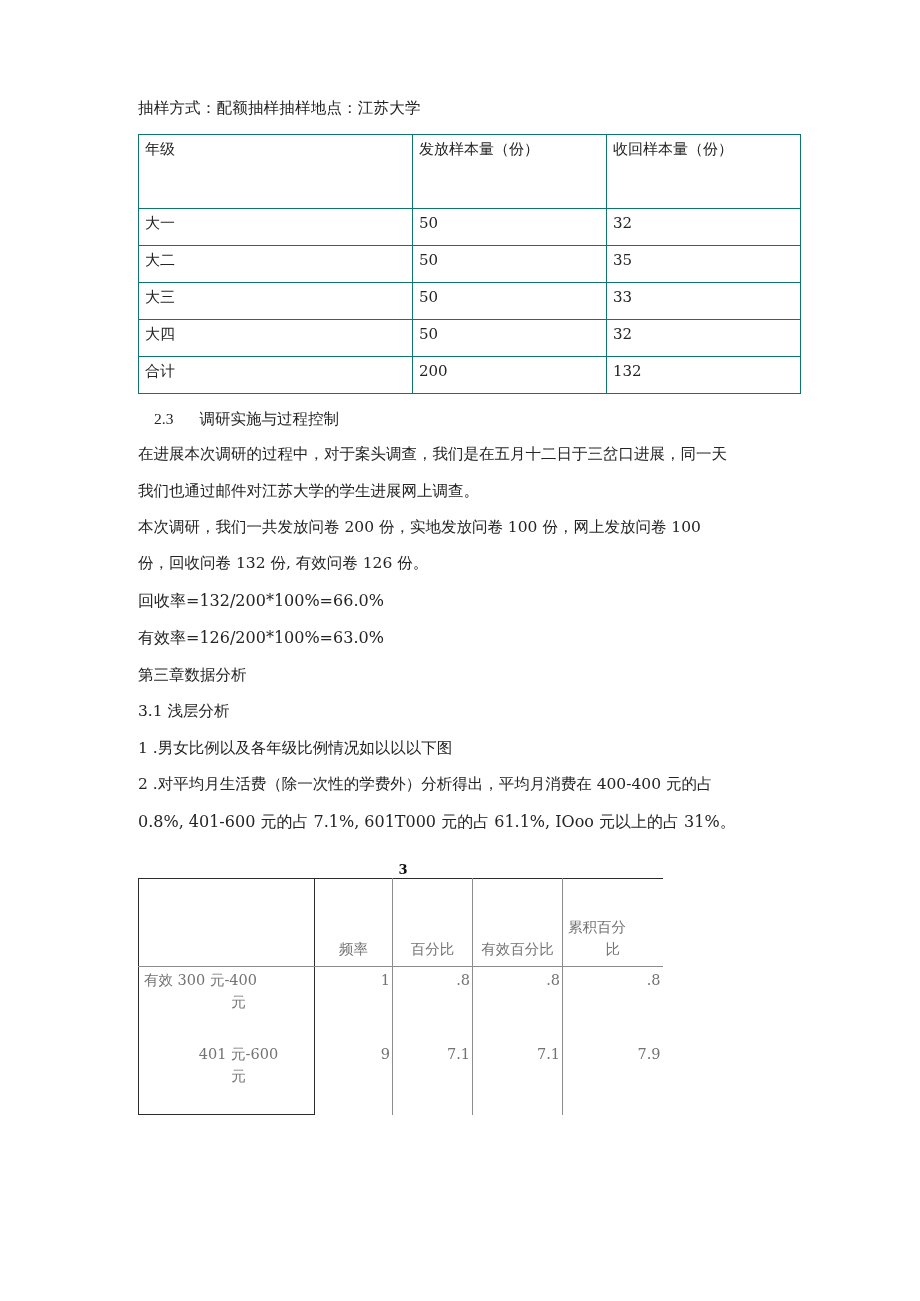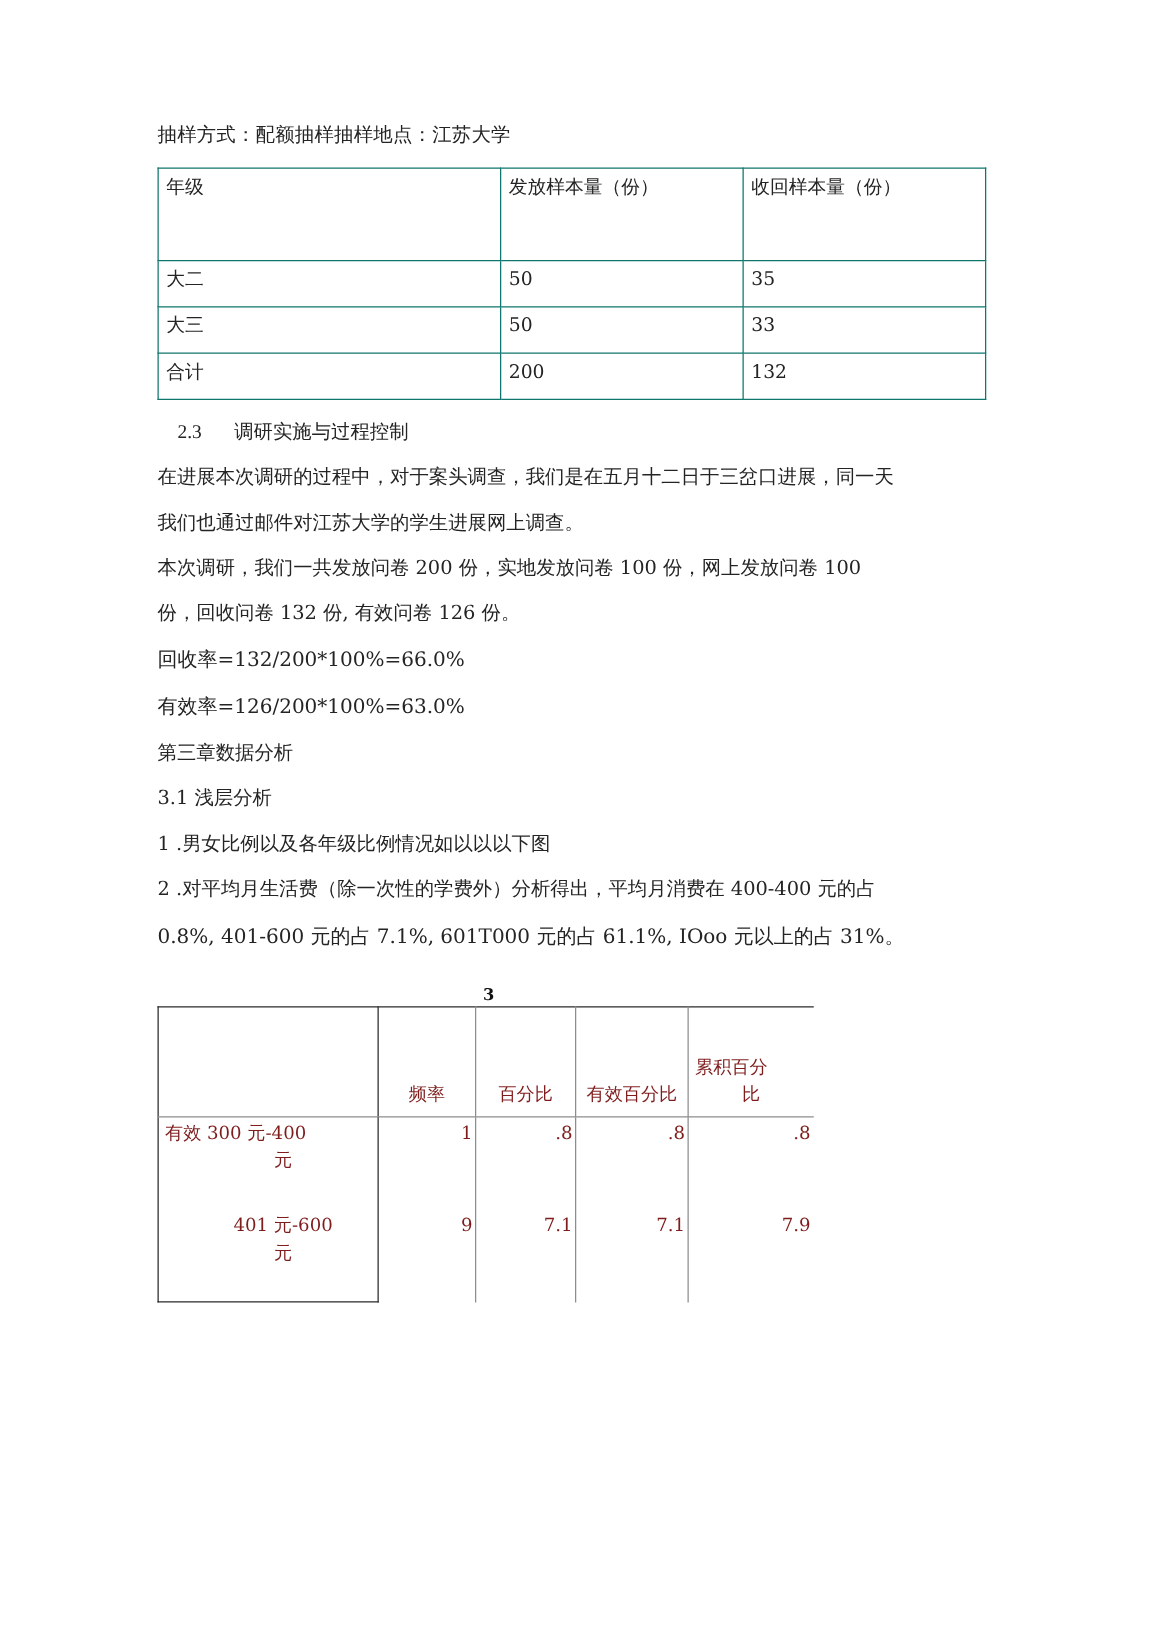--- a/index.html
+++ b/index.html
@@ -11,21 +11,21 @@
   body {
     width: 920px;
     height: 1301px;
     position: relative;
     font-family: "DejaVu Serif", "Liberation Serif", serif;
     color: #1a1a1a;
     overflow: hidden;
   }
   .page {
     position: absolute;
-    left: 0; top: 0;
+    left: 12px; top: 0;
     width: 776px;
     height: 1301px;
     padding: 0;
   }
   .content {
     position: absolute;
     left: 126px;
     top: 96px;
     width: 664px;
   }
@@ -105,21 +105,21 @@
   }
   .tbl-spss {
     border-collapse: collapse;
     table-layout: fixed;
     width: 524px;
     font-size: 14.5px;
   }
   .tbl-spss td {
     padding: 0 5px;
     vertical-align: bottom;
-    color: #7f1d1d;
+    color: #737373;
     line-height: 1.5;
   }
   .sc-label { width: 176px; }
   .sc-freq  { width: 78px;  }
   .sc-pct   { width: 80px;  }
   .sc-vpct  { width: 90px;  }
   .sc-cpct  { width: 100px; }
 
   
   .tbl-spss .sh td {
@@ -175,28 +175,38 @@
           <col class="col-b">
           <col class="col-c">
       </colgroup>
       <tbody>
         <tr class="hdr">
           <td class="col-a">年级</td>
           <td class="col-b">发放样本量（份）</td>
           <td class="col-c">收回样本量（份）</td>
         </tr>
         <tr class="row">
+          <td class="col-a">大一</td>
+          <td class="col-b">50</td>
+          <td class="col-c">32</td>
+        </tr>
+        <tr class="row">
           <td class="col-a">大二</td>
           <td class="col-b">50</td>
           <td class="col-c">35</td>
         </tr>
         <tr class="row">
           <td class="col-a">大三</td>
           <td class="col-b">50</td>
           <td class="col-c">33</td>
+        </tr>
+        <tr class="row">
+          <td class="col-a">大四</td>
+          <td class="col-b">50</td>
+          <td class="col-c">32</td>
         </tr>
         <tr class="row">
           <td class="col-a">合计</td>
           <td class="col-b">200</td>
           <td class="col-c">132</td>
         </tr>
       </tbody>
     </table>
 
     <div class="heading indent-1" style="margin-top:8px;">

